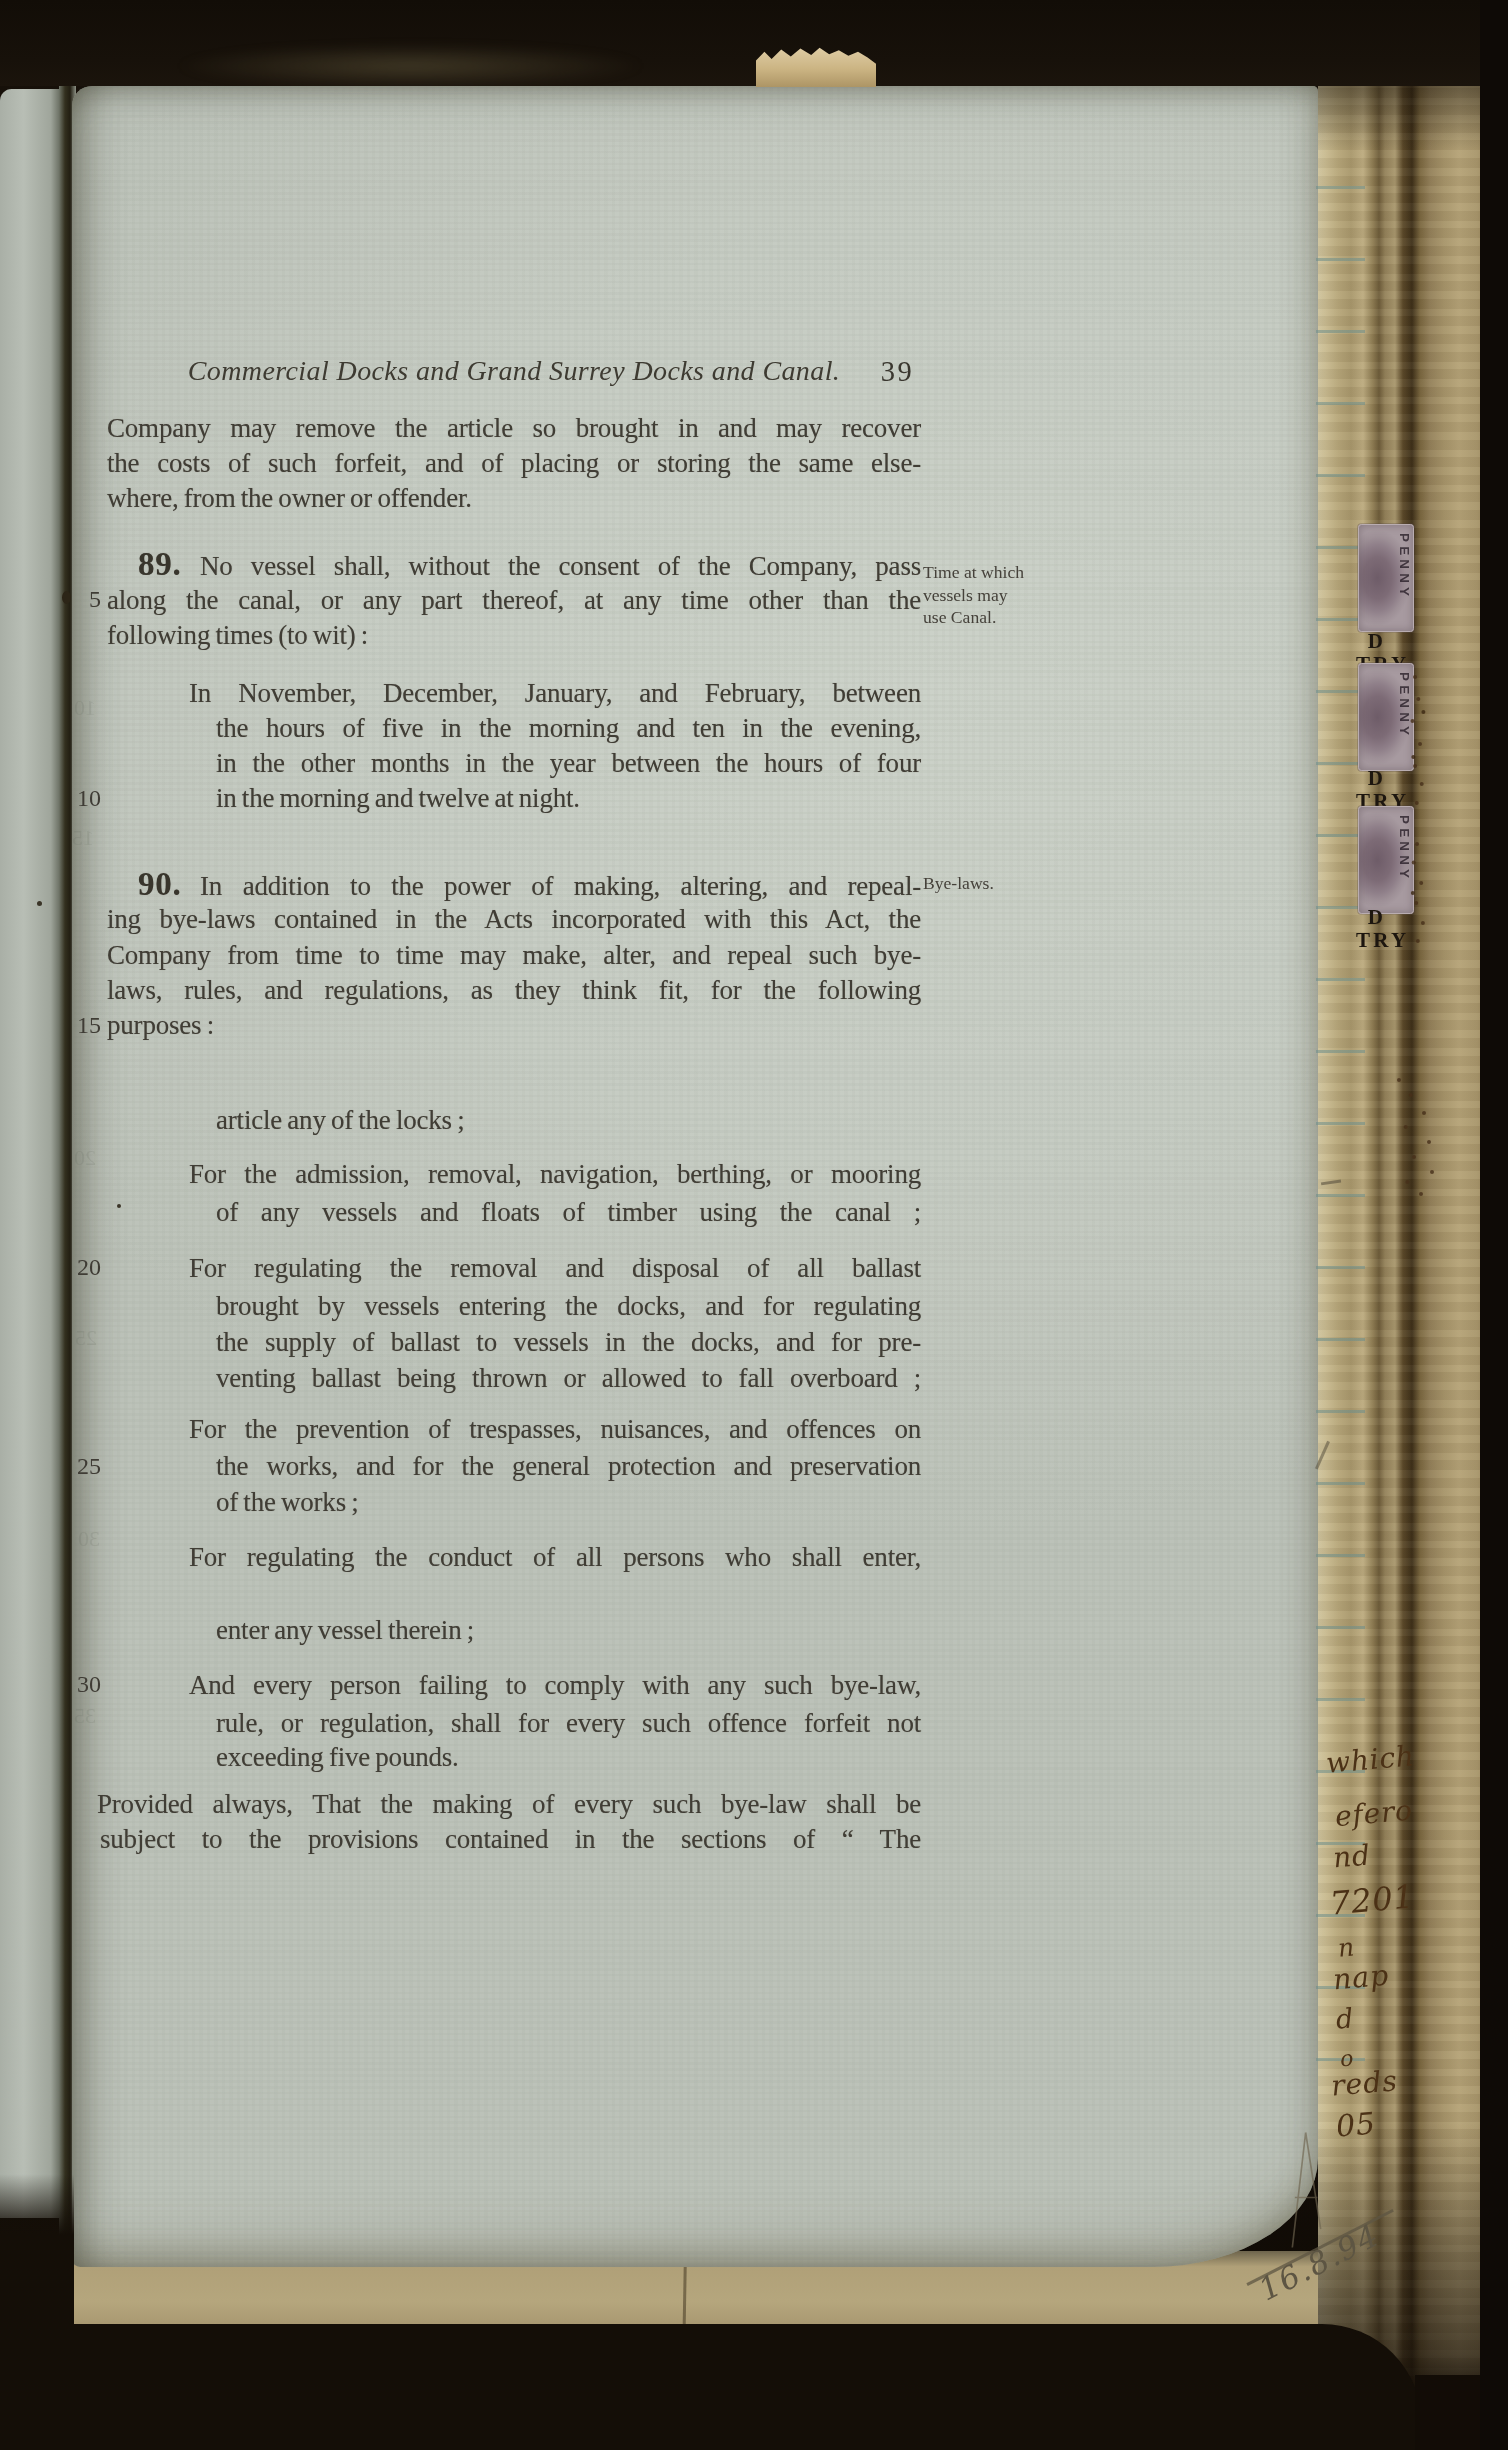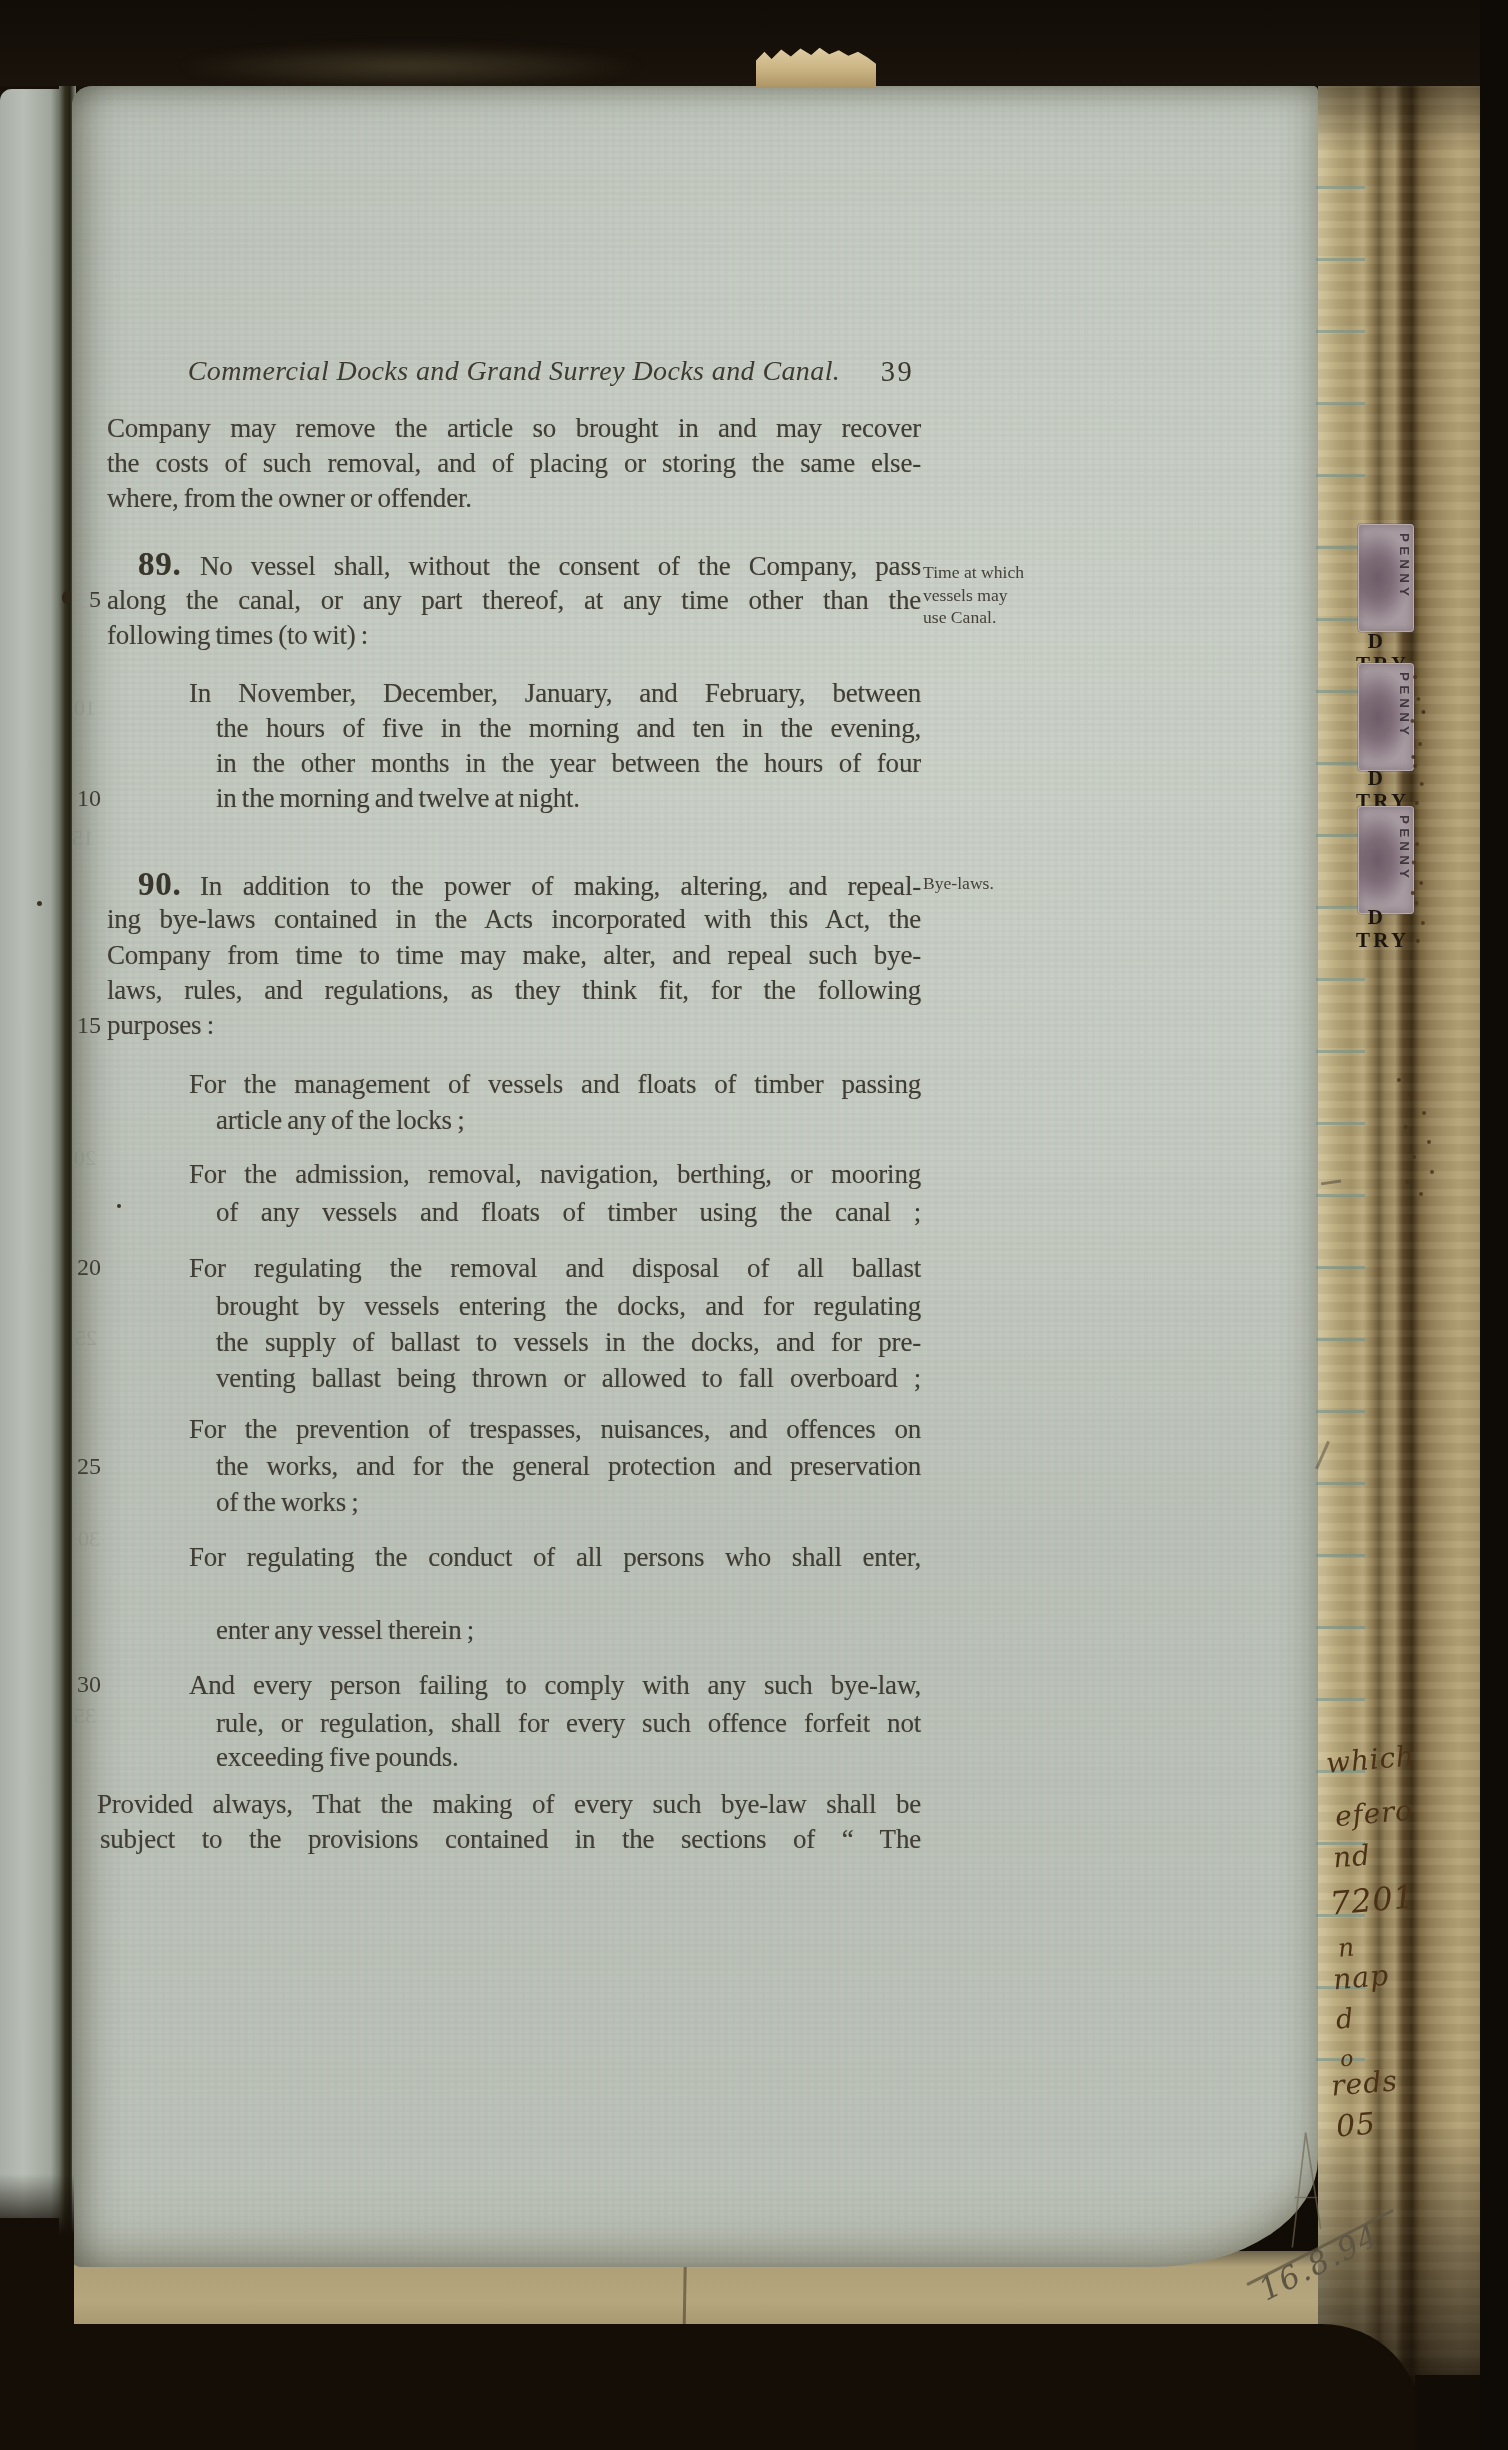--- a/index.html
+++ b/index.html
@@ -104,21 +104,21 @@
   <div class="ruled-lines"></div>
 
   <div class="page"></div>
 
   <div class="header">
     <span>Commercial Docks and Grand Surrey Docks and Canal.</span>
     <span class="pagenum">39</span>
   </div>
 
   <div class="bl j" style="top:412px;left:107px;width:814px;">Company may remove the article so brought in and may recover</div>
-  <div class="bl j" style="top:447px;left:107px;width:814px;">the costs of such removal, and of placing or storing the same else-</div>
+  <div class="bl j" style="top:447px;left:107px;width:814px;">the costs of such forfeit, and of placing or storing the same else-</div>
   <div class="bl" style="top:482px;left:107px;">where, from the owner or offender.</div>
 
   <div class="bl j sec" style="top:548px;left:138px;width:783px;">
     <span class="secnum">89.</span><span>No vessel shall, without the consent of the Company, pass</span>
   </div>
   <div class="bl j" style="top:584px;left:107px;width:814px;">along the canal, or any part thereof, at any time other than the</div>
   <div class="bl" style="top:619px;left:107px;">following times (to wit) :</div>
 
   <div class="bl j" style="top:677px;left:189px;width:732px;">In November, December, January, and February, between</div>
   <div class="bl j" style="top:712px;left:216px;width:705px;">the hours of five in the morning and ten in the evening,</div>
@@ -126,21 +126,20 @@
   <div class="bl" style="top:782px;left:216px;">in the morning and twelve at night.</div>
 
   <div class="bl j sec" style="top:868px;left:138px;width:783px;">
     <span class="secnum">90.</span><span>In addition to the power of making, altering, and repeal-</span>
   </div>
   <div class="bl j" style="top:903px;left:107px;width:814px;">ing bye-laws contained in the Acts incorporated with this Act, the</div>
   <div class="bl j" style="top:939px;left:107px;width:814px;">Company from time to time may make, alter, and repeal such bye-</div>
   <div class="bl j" style="top:974px;left:107px;width:814px;">laws, rules, and regulations, as they think fit, for the following</div>
   <div class="bl" style="top:1009px;left:107px;">purposes :</div>
 
-  <div class="bl j" style="top:1068px;left:189px;width:732px;">For the management of vessels and floats of timber passing</div>
   <div class="bl" style="top:1104px;left:216px;">article any of the locks ;</div>
 
   <div class="bl j" style="top:1158px;left:189px;width:732px;">For the admission, removal, navigation, berthing, or mooring</div>
   <div class="bl j" style="top:1196px;left:216px;width:705px;">of any vessels and floats of timber using the canal ;</div>
 
   <div class="bl j" style="top:1252px;left:189px;width:732px;">For regulating the removal and disposal of all ballast</div>
   <div class="bl j" style="top:1290px;left:216px;width:705px;">brought by vessels entering the docks, and for regulating</div>
   <div class="bl j" style="top:1326px;left:216px;width:705px;">the supply of ballast to vessels in the docks, and for pre-</div>
   <div class="bl j" style="top:1362px;left:216px;width:705px;">venting ballast being thrown or allowed to fall overboard ;</div>
 

